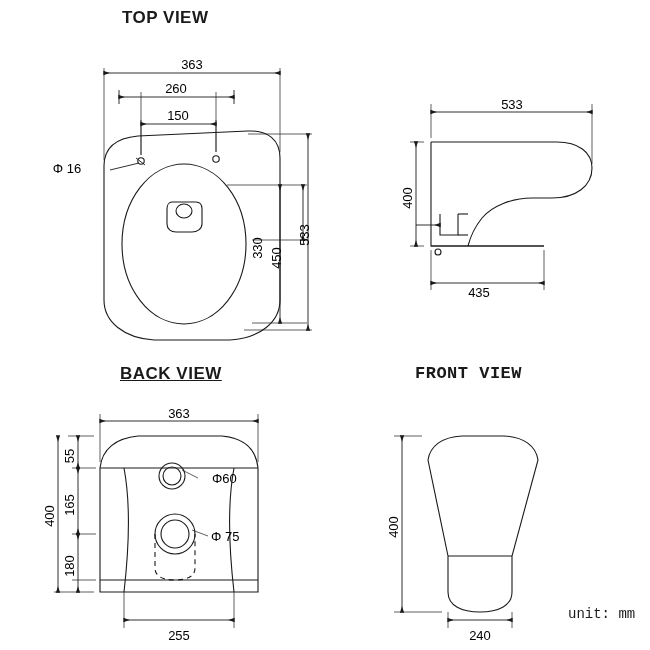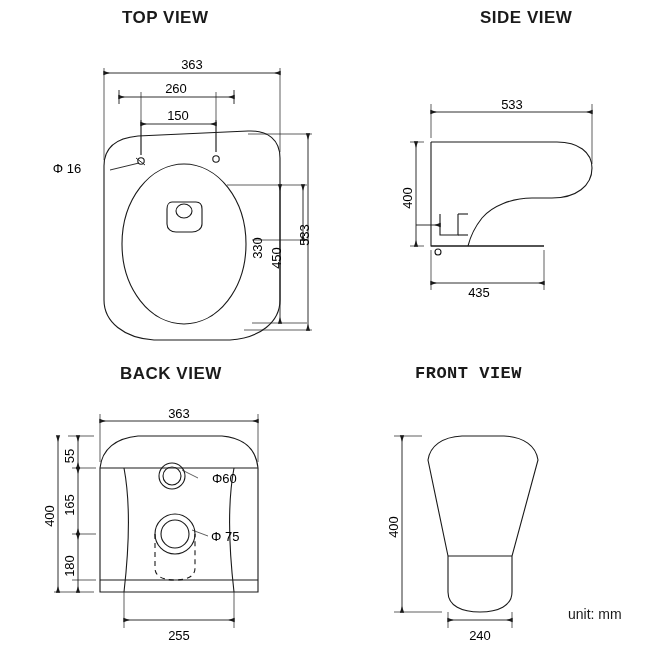--- a/index.html
+++ b/index.html
@@ -39,25 +39,24 @@
     font-family: "Liberation Sans", sans-serif;
     fill: #000000;
   }
 </style>
 </head>
 <body>
 
 <div id="sheet">
 
   <div class="view-title" style="left:110px; top:8px;">TOP VIEW</div>
-  <div class="view-title" style="left:468px; top:8px;">SIDE VIEW</div>
-  <div class="view-title" style="left:108px; top:364px;">BACK VIEW</div>
+  <div class="view-title" style="left:108px; top:364px;text-decoration:underline;">BACK VIEW</div>
   <div class="view-title" style="left:403px; top:364px;font-family:Liberation Mono, monospace;">FRONT  VIEW</div>
 
-  <div class="unit-label" style="left:556px; top:606px;">unit: mm</div>
+  <div class="unit-label" style="left:556px; top:606px;font-family:Liberation Mono, monospace;">unit: mm</div>
 
   <svg id="drawing" width="650" height="650" viewBox="0 0 650 650">
     <defs>
       <marker id="arrowStart" viewBox="0 0 10 10" refX="9" refY="5" markerWidth="7" markerHeight="7" orient="auto-start-reverse">
         <path d="M0,5 L10,1.6 L10,8.4 z" fill="#1a1a1a"></path>
       </marker>
       <marker id="arrowEnd" viewBox="0 0 10 10" refX="9" refY="5" markerWidth="7" markerHeight="7" orient="auto">
         <path d="M0,5 L10,1.6 L10,8.4 z" fill="#1a1a1a"></path>
       </marker>
     </defs>

